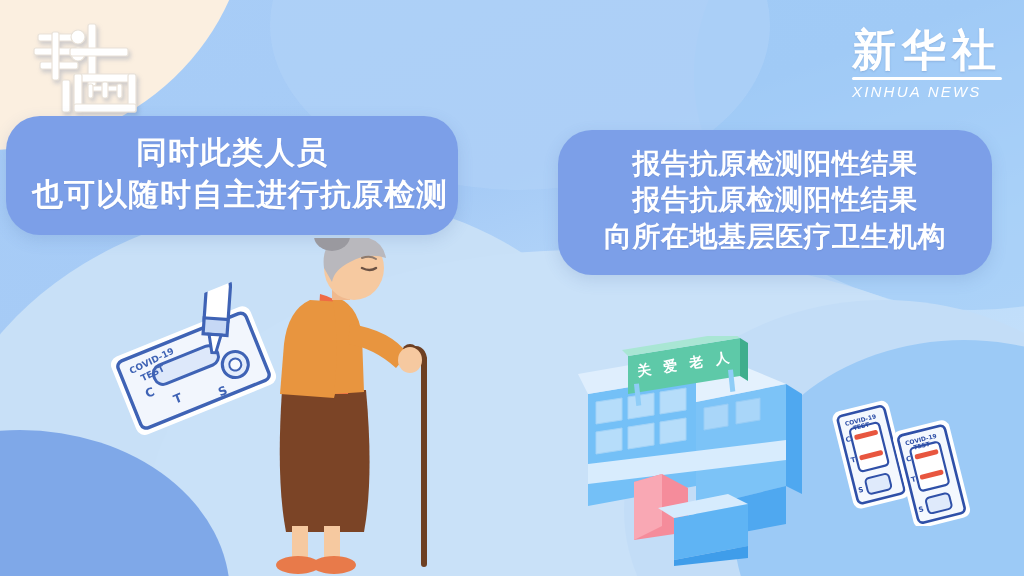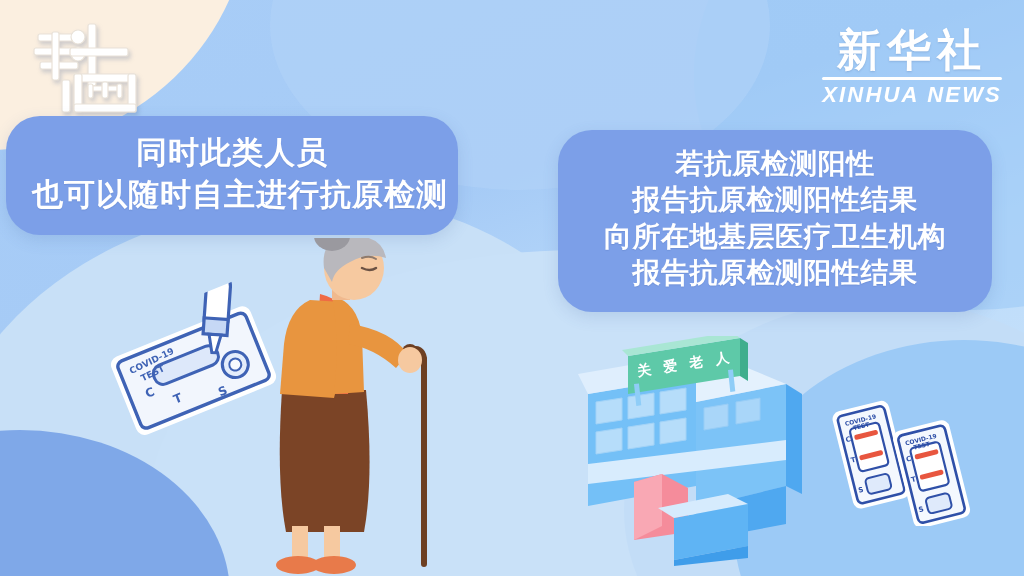--- a/index.html
+++ b/index.html
@@ -69,34 +69,34 @@
 
   
   .logo-keh {
     position:absolute; left:26px; top:18px;
     width:130px; height:100px;
   }
   .logo-keh svg { display:block; filter:drop-shadow(2px 3px 2px rgba(90,110,150,.28)); }
 
   .logo-xinhua {
     position:absolute; right:22px; top:28px;
-    text-align:center; color:#ffffff;
+    text-align:left; color:#ffffff;
   }
   .logo-xinhua .cn {
     font-family:"DejaVu Sans","Liberation Sans",sans-serif;
     font-size:44px; font-weight:bold;
     letter-spacing:6px; line-height:1;
     text-shadow:0 1px 2px rgba(70,100,150,.25);
   }
   .logo-xinhua .rule {
     height:3px; background:#ffffff;
     margin:5px 0 4px 0; border-radius:2px;
   }
   .logo-xinhua .en {
-    font-size:22px; font-weight:bold; font-style:italic;
+    font-size:15px; font-weight:normal; font-style:italic;
     letter-spacing:2.2px; line-height:1;
   }
 
   
   .bubble {
     position:absolute;
     background:#7c9fe8;
     border-radius:34px;
     color:#ffffff;
     text-align:center;
@@ -178,24 +178,23 @@
     <div class="rule"></div>
     <div class="en">XINHUA NEWS</div>
   </div>
 
   <div class="bubble" id="bubble-left">
     <div class="line">同时此类人员</div>
     <div class="line">也可以随时自主进行抗原检测</div>
   </div>
 
   <div class="bubble" id="bubble-right">
-    <div class="line">若抗原检测阳性</div>
+    <div class="line">报告抗原检测阳性结果</div>
     <div class="line">报告抗原检测阳性结果</div>
     <div class="line">向所在地基层医疗卫生机构</div>
-    <div class="line">报告抗原检测阳性结果</div>
   </div>
 
   <div class="kit-left">
     <svg viewBox="0 0 176 136" width="176" height="136" aria-hidden="true">
 
       <rect x="6" y="26" width="150" height="84" rx="9" fill="#ffffff"></rect>
       <rect x="12" y="32" width="138" height="72" rx="6" fill="#f2f6fd" stroke="#3f63b5" stroke-width="3.4"></rect>
 
       <rect x="42" y="50" width="68" height="20" rx="9" fill="#dde8fa" stroke="#3f63b5" stroke-width="3"></rect>
 

